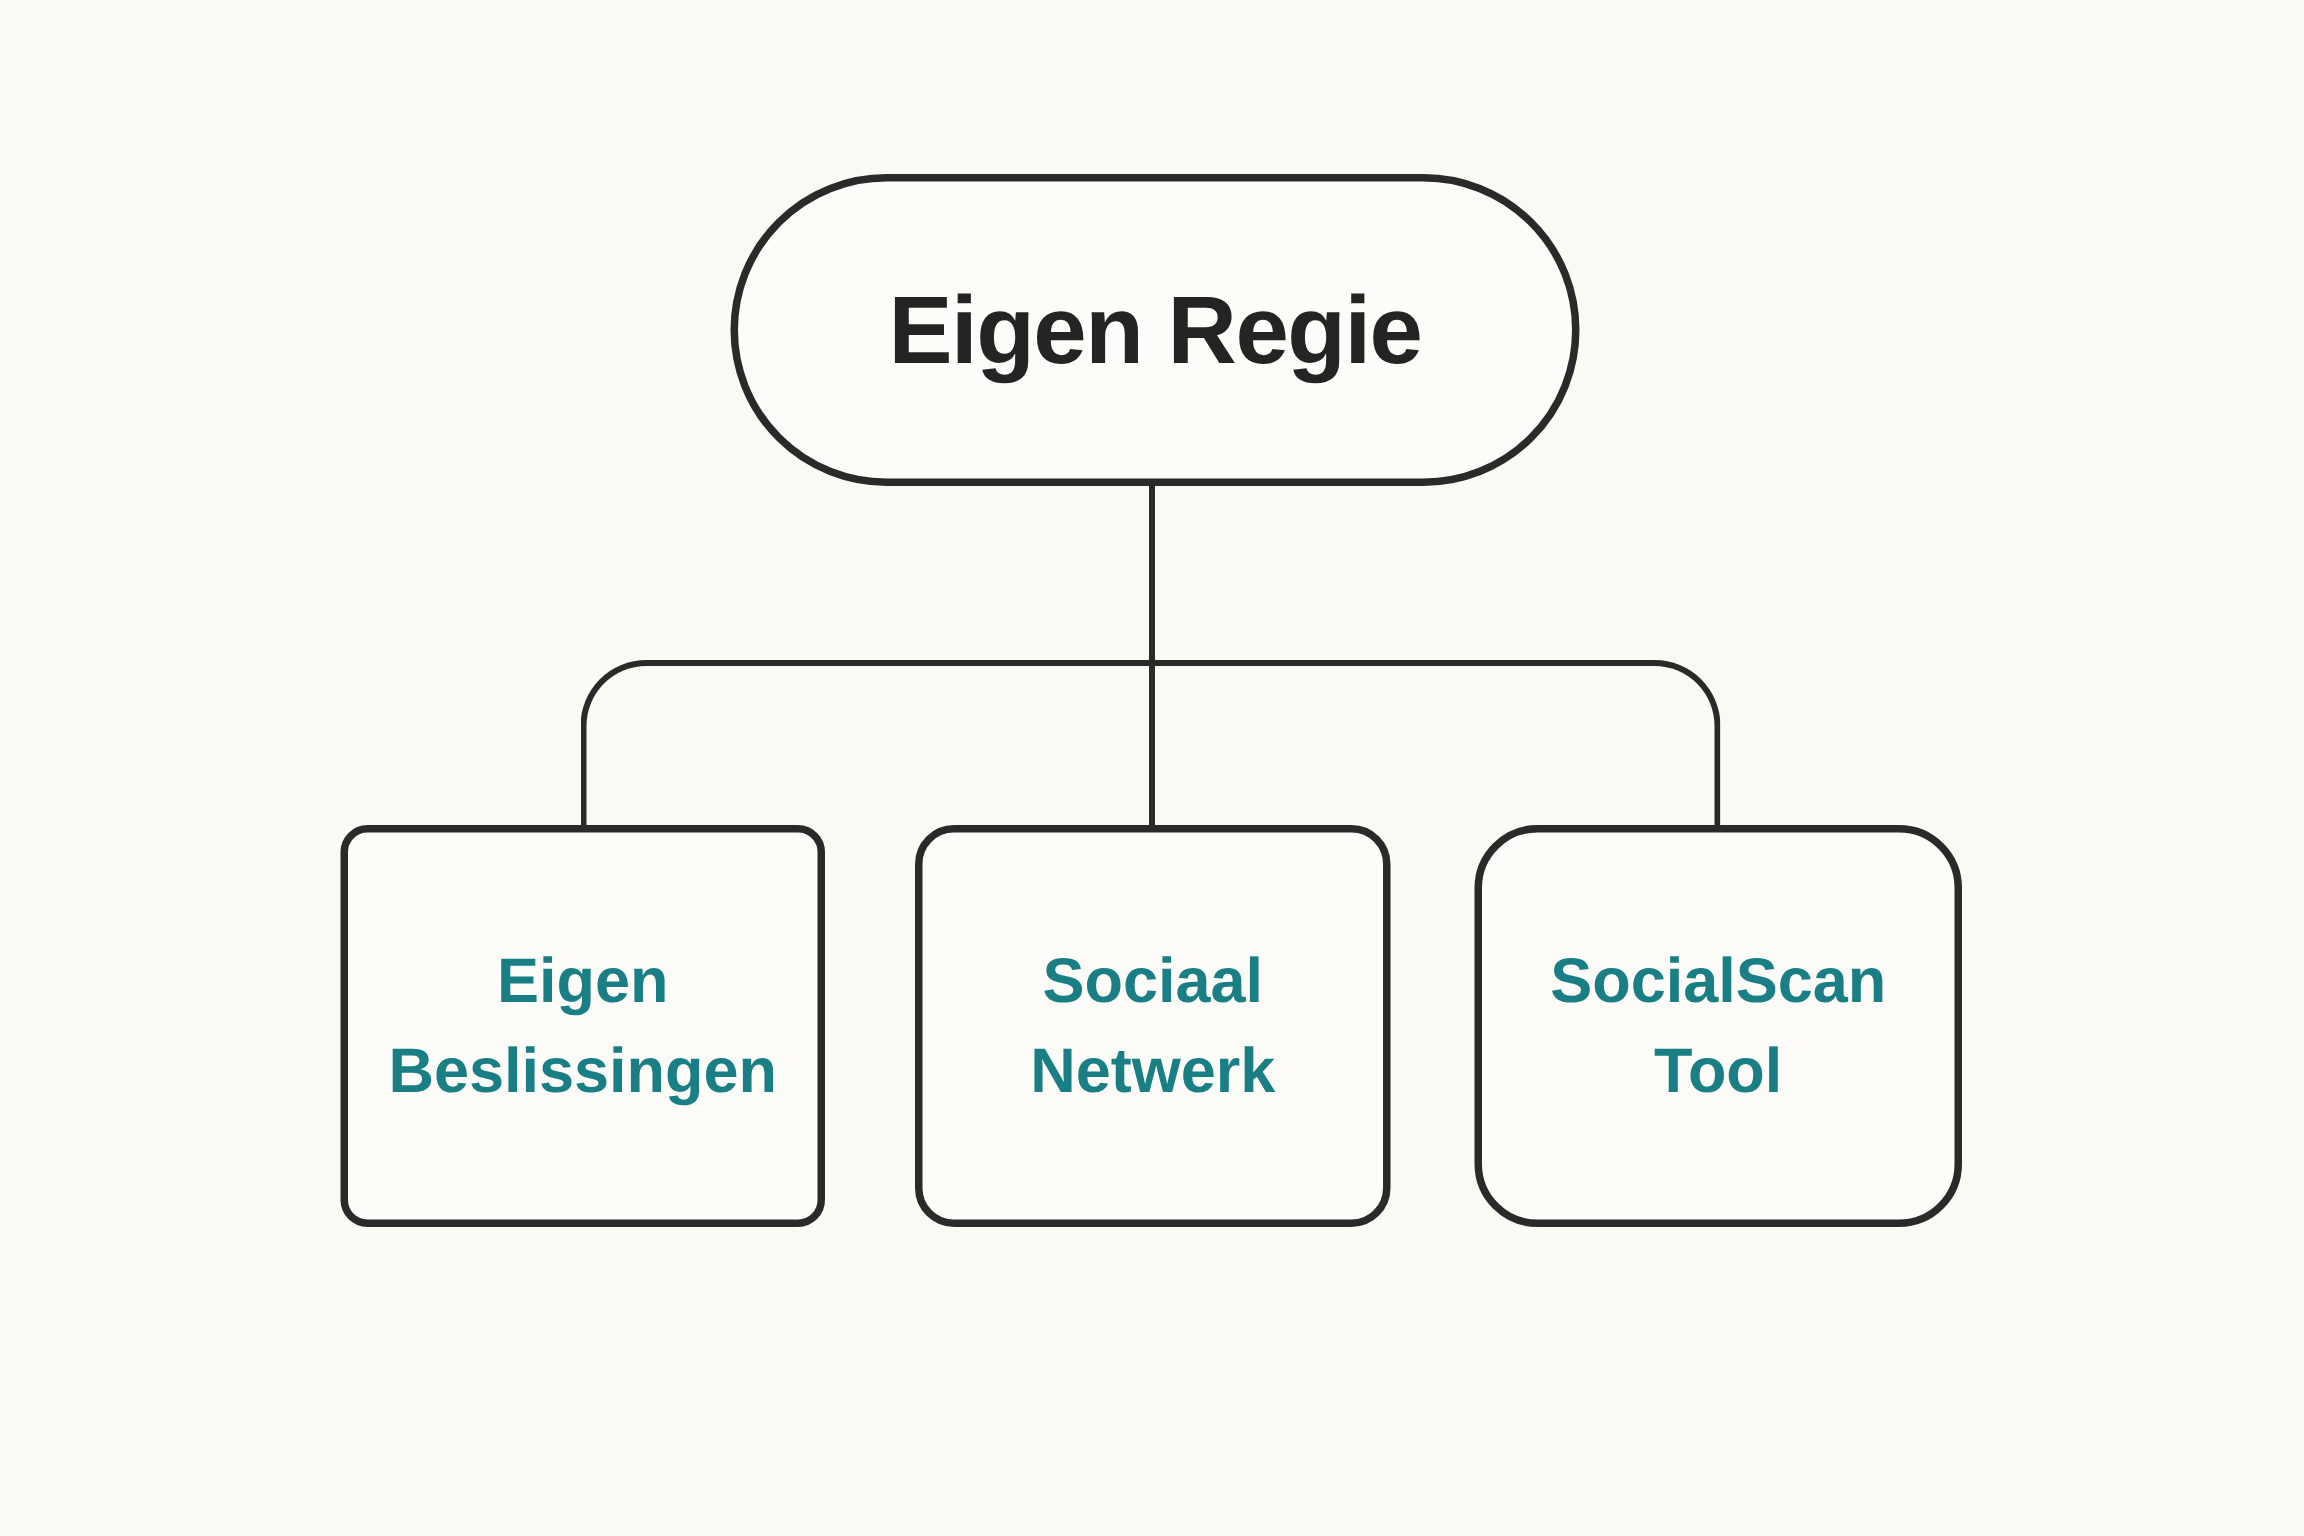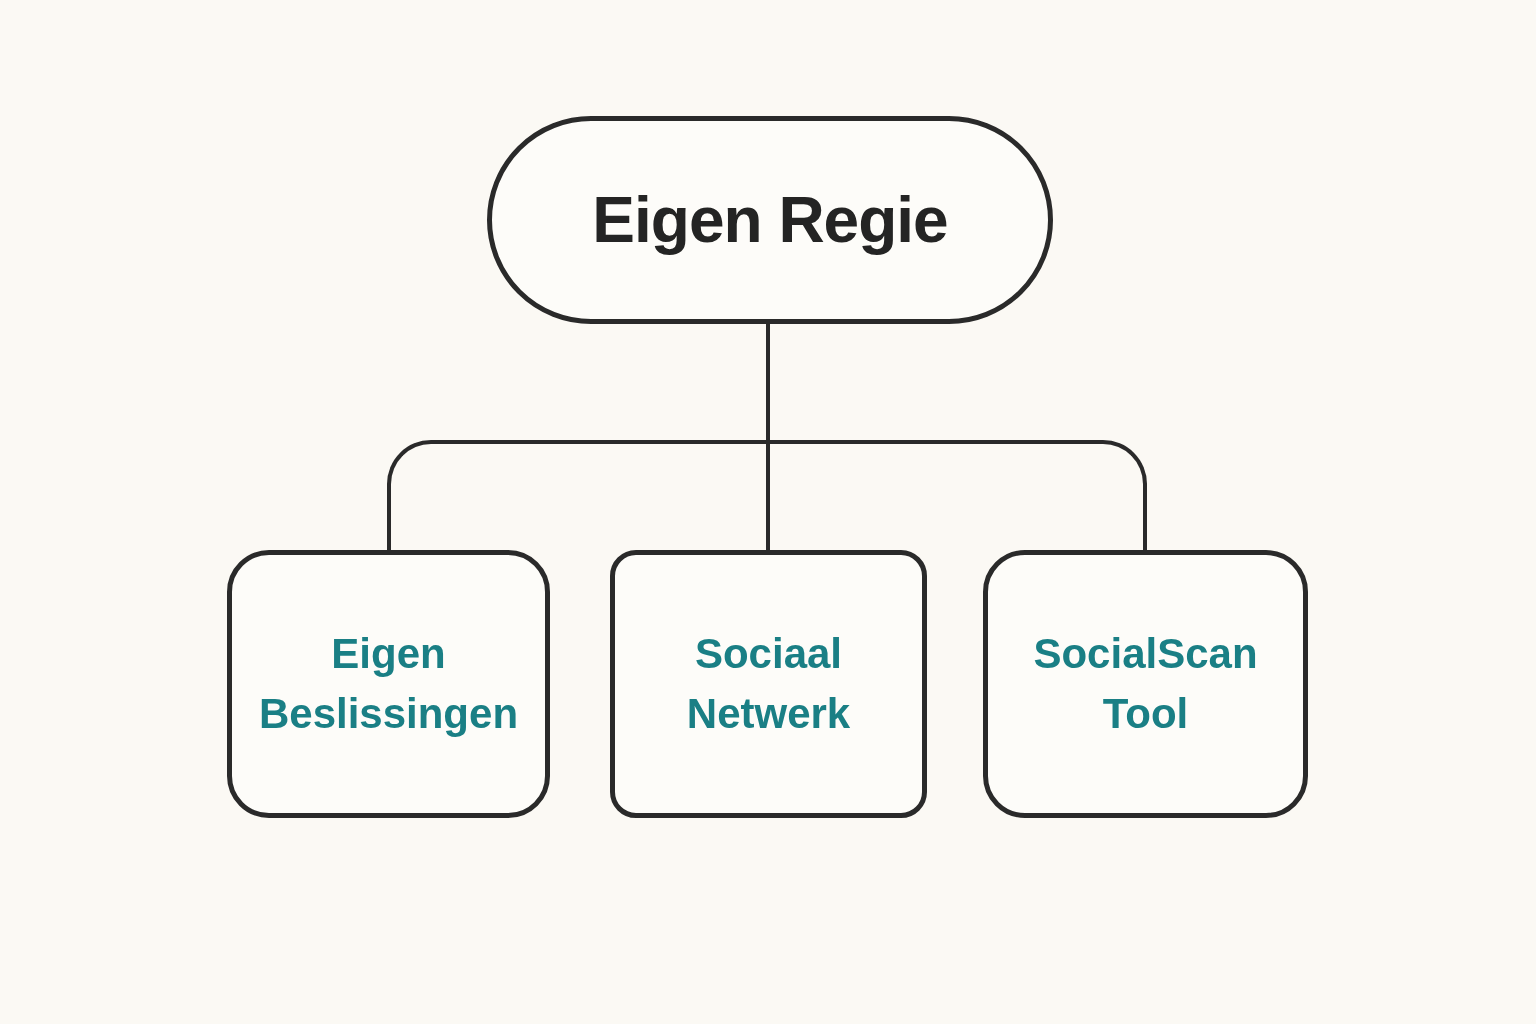--- a/index.html
+++ b/index.html
@@ -84,21 +84,21 @@
     text-align: center;
     z-index: 2;
   }
   .child-node .label {
     font-size: 42px;
     font-weight: 700;
     color: var(--child_text);
     line-height: 1.42;
     white-space: pre-line;
   }
-  .child-1 { left: 227px; width: 323px; }
+  .child-1 { left: 227px; width: 323px; border-radius: 18px; }
   .child-2 { left: 610px; width: 317px; border-radius: 26px; }
   .child-3 { left: 983px; width: 325px; align-items: center; }
 </style>
 </head>
 <body>
 
 <div class="canvas">
 
   <div class="root-node">
     <span class="label">Eigen Regie</span>

